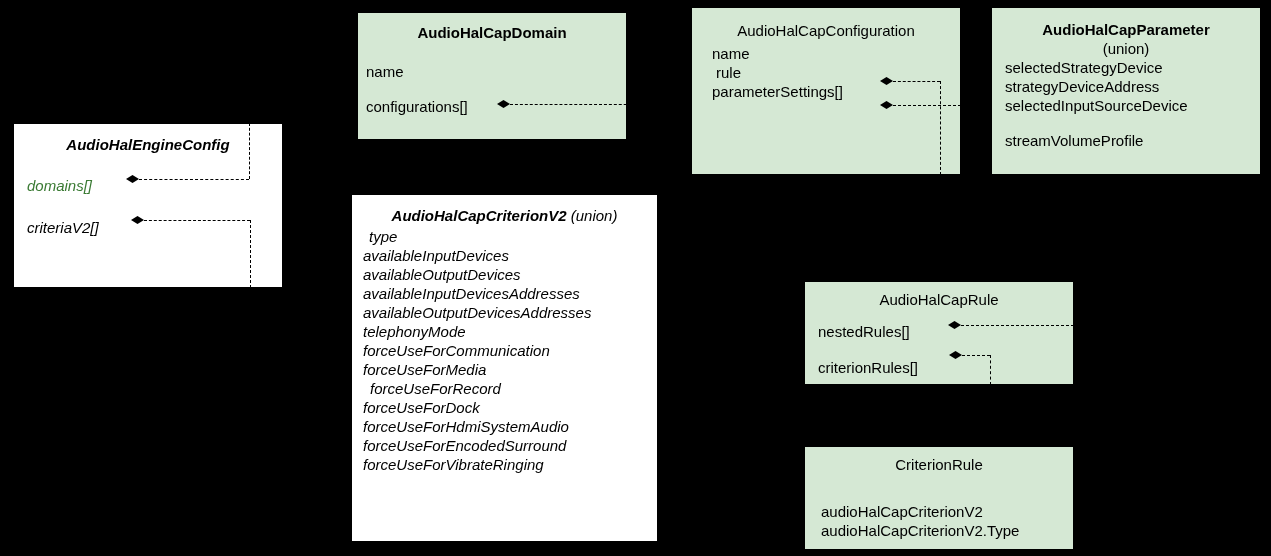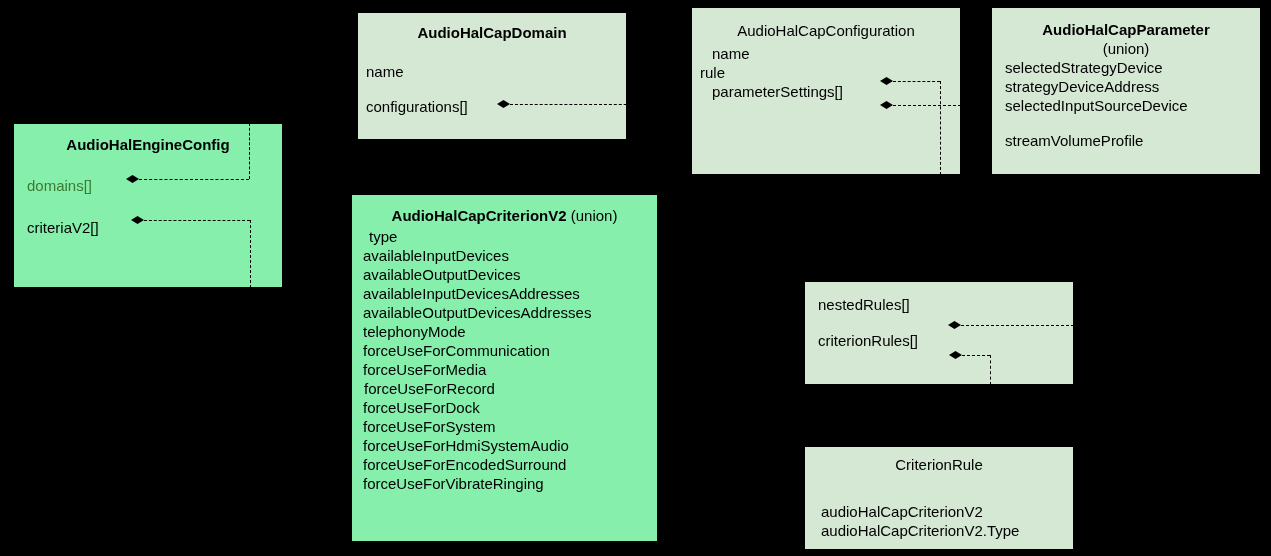--- a/index.html
+++ b/index.html
@@ -15,21 +15,21 @@
     font-family: "Liberation Sans", sans-serif;
     overflow: hidden;
   }
   .uml-box {
     position: absolute;
     box-sizing: border-box;
     border: 1px solid #000000;
     overflow: visible;
   }
   .uml-box.green { background: #d5e8d4; }
-  .uml-box.grey  { background: #86efac; }
+  .uml-box.grey  { background: #ffffff; font-style: italic; }
 
   .box-title {
     text-align: center;
     font-size: 15px;
     color: #000000;
     line-height: 19px;
     white-space: nowrap;
   }
   .box-title.bold { font-weight: bold; }
   .box-title .suffix { font-weight: normal; }
@@ -90,21 +90,21 @@
     <div class="box-title bold" style="margin-top:10px;">AudioHalCapDomain</div>
     <div class="attr" style="margin-top:20px; margin-left:8px;">name</div>
     <div class="attr" style="margin-top:16px; margin-left:8px;">configurations[]</div>
   </div>
   <div class="diamond" style="left:497px; top:100px;"></div>
   <div class="hline" style="left:510px; top:104px; width:181px;"></div>
 
   <div class="uml-box green" style="left:691px; top:7px; width:270px; height:168px;">
     <div class="box-title" style="margin-top:13px;">AudioHalCapConfiguration</div>
     <div class="attr" style="margin-top:4px; margin-left:20px;">name</div>
-    <div class="attr" style="margin-left:8px;">rule</div>
+    <div class="attr" style="margin-left:24px;">rule</div>
     <div class="attr" style="margin-left:20px;">parameterSettings[]</div>
   </div>
   <div class="diamond" style="left:880px; top:77px;"></div>
   <div class="hline" style="left:893px; top:81px; width:47px;"></div>
   <div class="vline" style="left:940px; top:81px; height:94px;"></div>
 
   <div class="diamond" style="left:880px; top:101px;"></div>
   <div class="hline" style="left:893px; top:105px; width:98px;"></div>
 
   <div class="uml-box green" style="left:991px; top:7px; width:270px; height:168px;">
@@ -122,29 +122,29 @@
       <span class="suffix">(union)</span>
     </div>
     <div class="attr" style="margin-left:17px; margin-top:2px;">type</div>
     <div class="attr" style="margin-left:11px;">availableInputDevices</div>
     <div class="attr" style="margin-left:11px;">availableOutputDevices</div>
     <div class="attr" style="margin-left:11px;">availableInputDevicesAddresses</div>
     <div class="attr" style="margin-left:11px;">availableOutputDevicesAddresses</div>
     <div class="attr" style="margin-left:11px;">telephonyMode</div>
     <div class="attr" style="margin-left:11px;">forceUseForCommunication</div>
     <div class="attr" style="margin-left:11px;">forceUseForMedia</div>
-    <div class="attr" style="margin-left:12px;">forceUseForRecord</div>
+    <div class="attr" style="margin-left:18px;">forceUseForRecord</div>
     <div class="attr" style="margin-left:11px;">forceUseForDock</div>
-    <div class="attr" style="margin-left:11px;">forceUseForSystem</div>
     <div class="attr" style="margin-left:11px;">forceUseForHdmiSystemAudio</div>
     <div class="attr" style="margin-left:11px;">forceUseForEncodedSurround</div>
     <div class="attr" style="margin-left:11px;">forceUseForVibrateRinging</div>
   </div>
 
   <div class="uml-box green" style="left:804px; top:281px; width:270px; height:104px;">
+    <div class="box-title" style="margin-top:8px;">AudioHalCapRule</div>
     <div class="attr" style="margin-top:13px; margin-left:13px;">nestedRules[]</div>
     <div class="attr" style="margin-top:17px; margin-left:13px;">criterionRules[]</div>
   </div>
   <div class="diamond" style="left:948px; top:321px;"></div>
   <div class="hline" style="left:961px; top:325px; width:113px;"></div>
 
   <div class="diamond" style="left:949px; top:351px;"></div>
   <div class="hline" style="left:962px; top:355px; width:28px;"></div>
   <div class="vline" style="left:990px; top:355px; height:30px;"></div>
 

